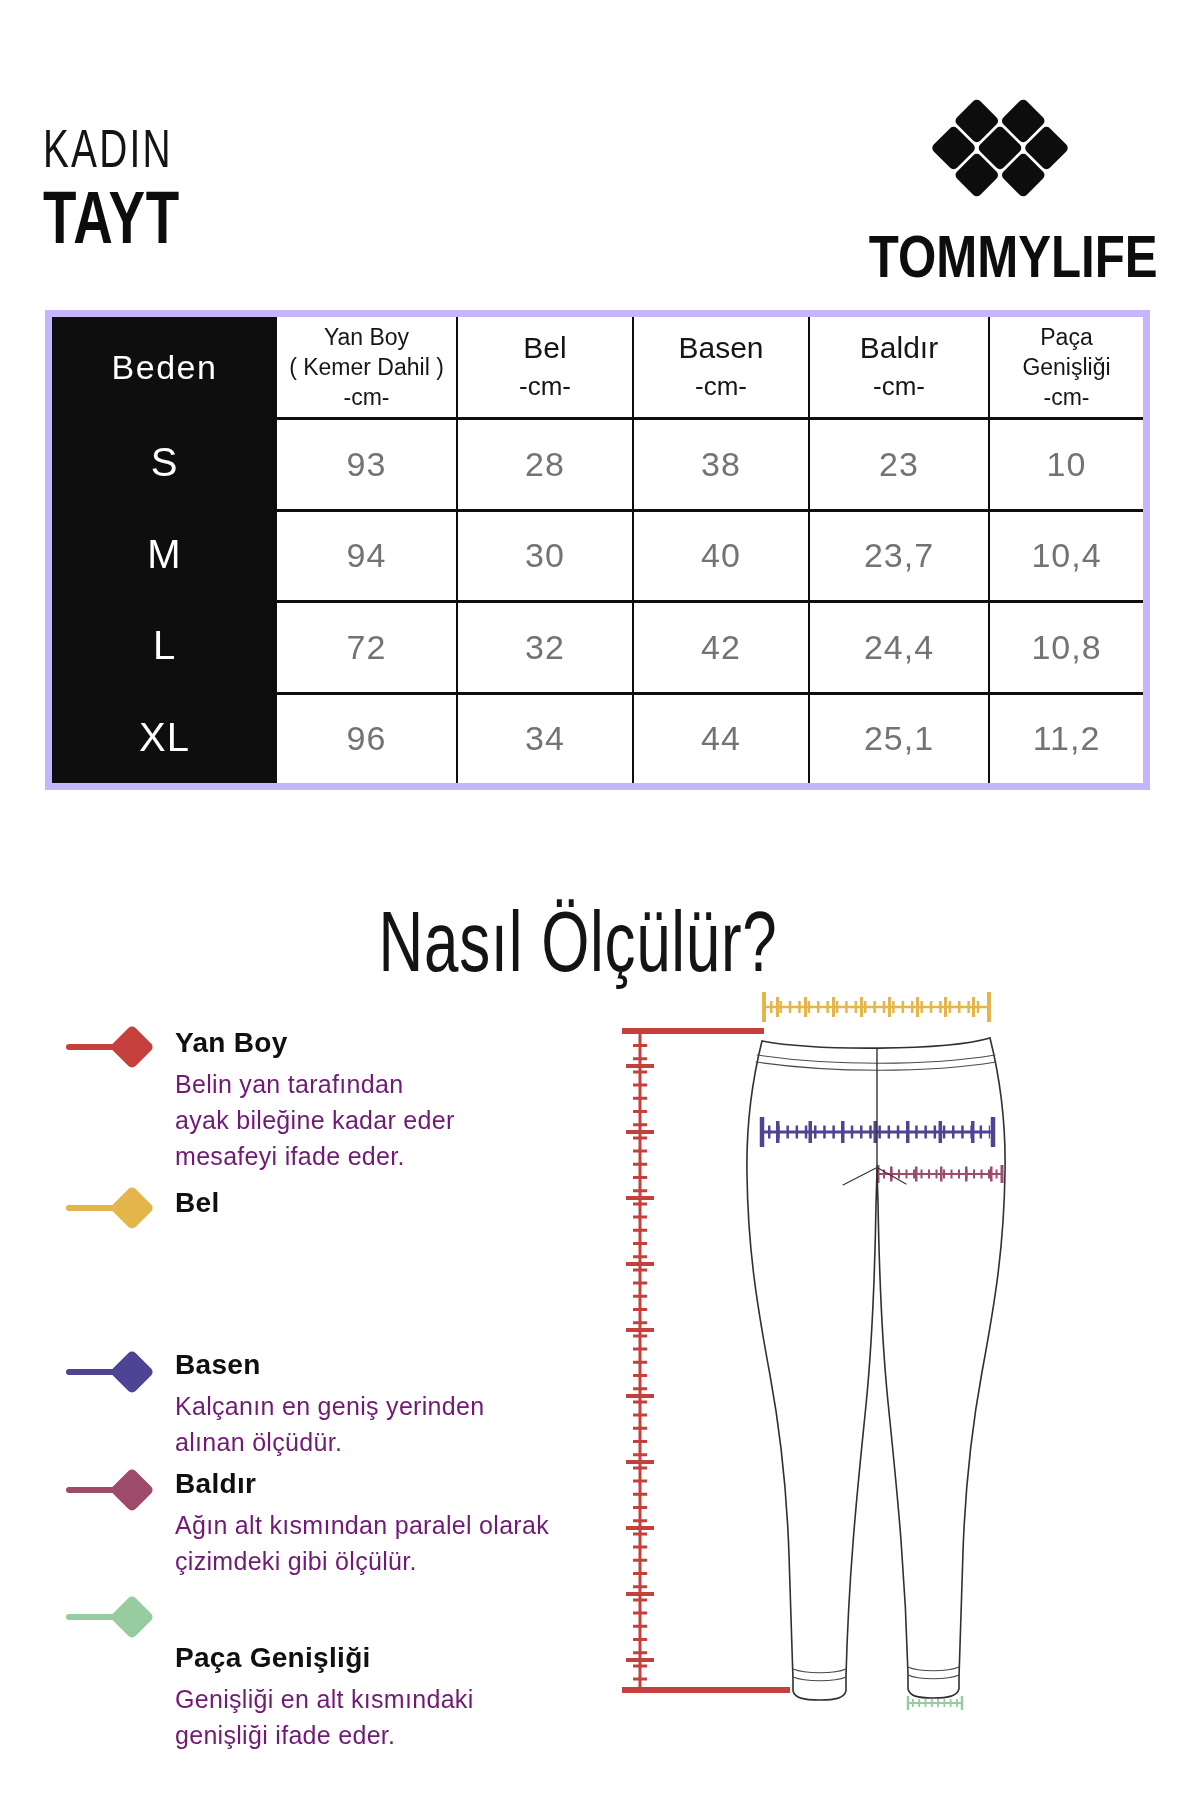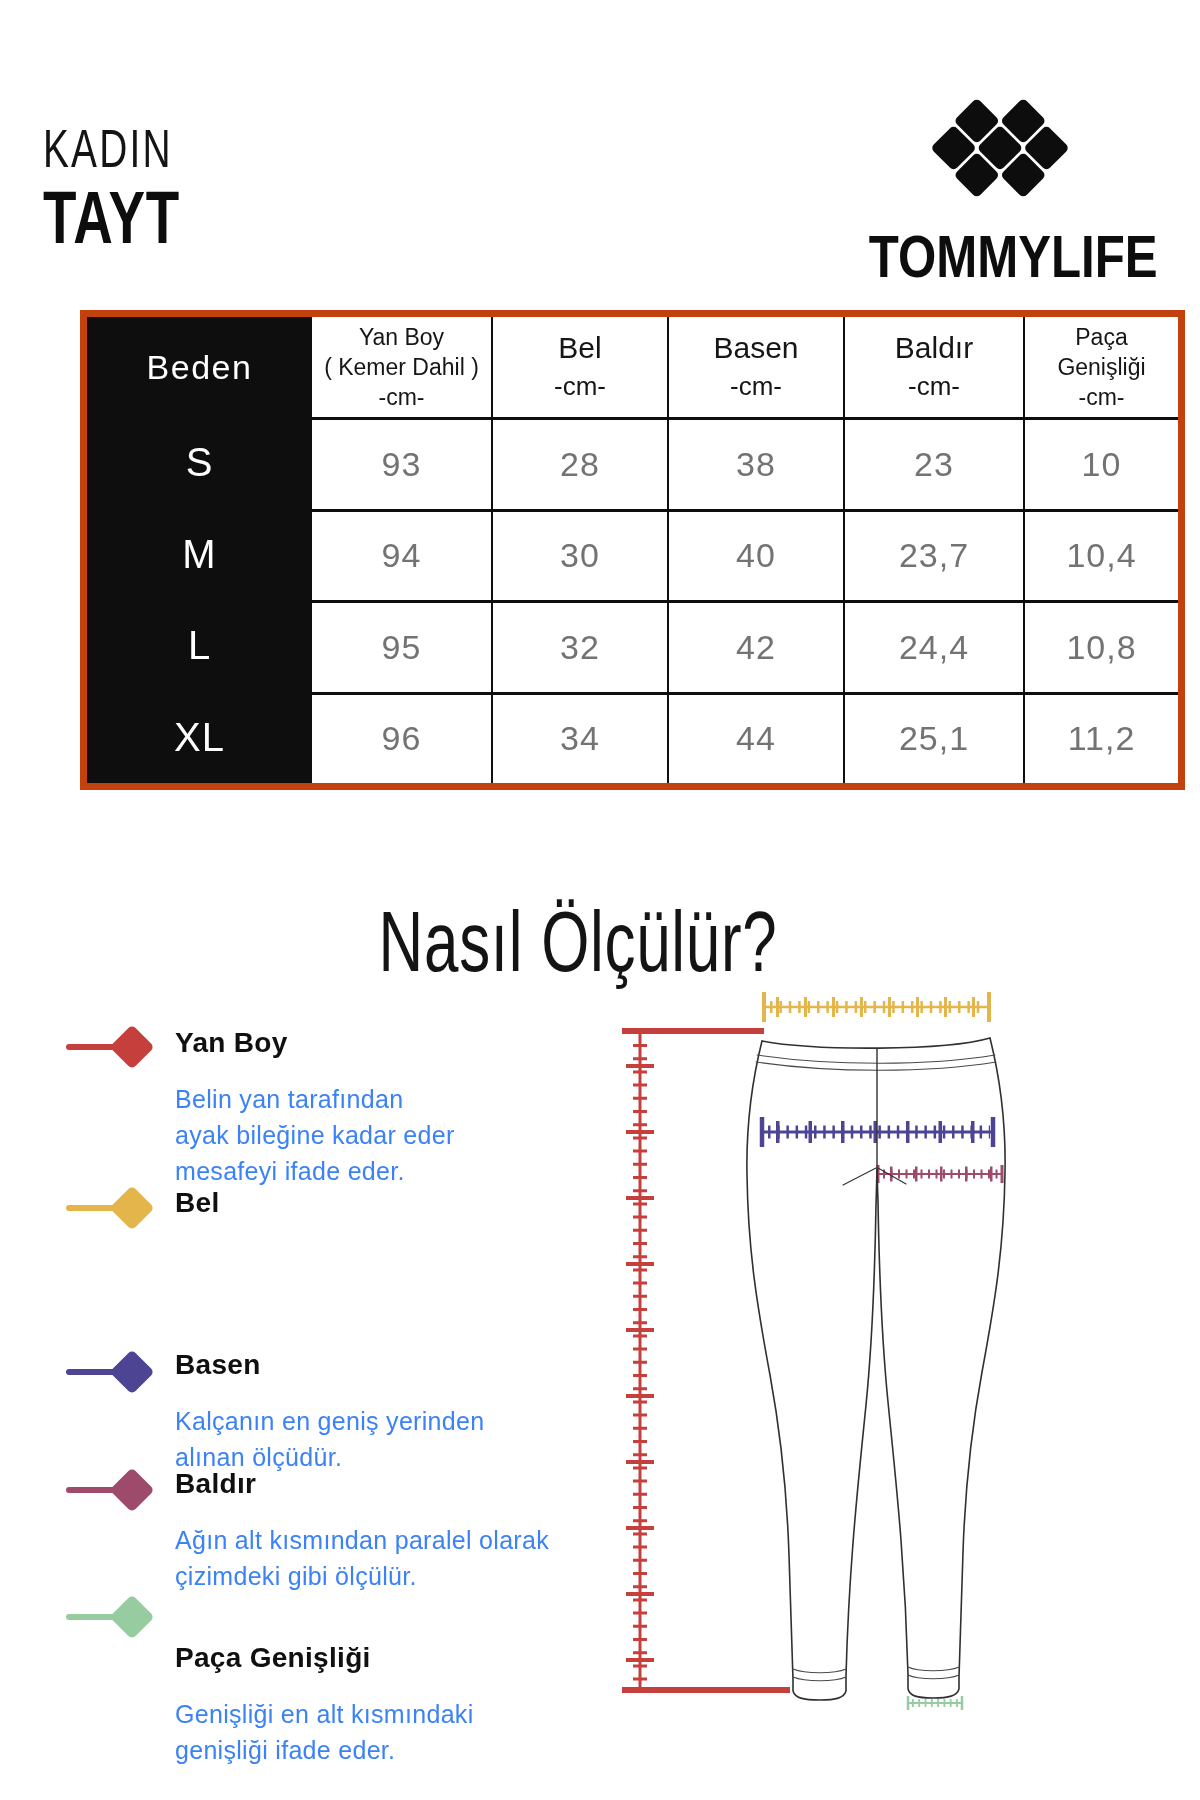--- a/index.html
+++ b/index.html
@@ -12,40 +12,40 @@
   .title-product  { font-size:74px; font-weight:700; letter-spacing:1px; transform:scaleX(0.74); transform-origin:left center; line-height:76px; color:#0d0d0d; margin-top:2px; }
 
   .brand-block { position:absolute; right:40px; top:88px; width:320px; text-align:center; }
   .brand-logo { display:block; margin:0 auto; }
   .brand-name { font-size:60px; font-weight:700; letter-spacing:0px; transform:scaleX(0.82); transform-origin:center; color:#0d0d0d; margin-top:14px; white-space:nowrap; }
 
   
   .size-table { position:absolute; left:45px; top:310px; width:1105px; height:480px;
     display:grid; grid-template-columns:225px 179px 176px 176px 180px 1fr;
     grid-template-rows:100px repeat(4, 1fr);
-    border:7px solid #c2410c; box-sizing:border-box; background:#ffffff;margin-left:35px; }
+    border:7px solid #c4b5fd; box-sizing:border-box; background:#ffffff; }
   .cell { display:flex; align-items:center; justify-content:center; text-align:center; }
   .col-beden { background:#0e0e0e; color:#ffffff; }
   .corner { font-size:34px; letter-spacing:1.5px; }
   .size-letter { font-size:40px; letter-spacing:1px; }
   .head-lines { line-height:30px; font-size:23px; color:#161616; }
   .head-lines.mid { font-size:30px; line-height:38px; }
   .head-lines .unit { font-size:26px; }
   .vline { border-left:2.5px solid #0e0e0e; }
   .hline { border-top:3px solid #0e0e0e; }
   .data-cell { font-size:34px; color:#737373; letter-spacing:1px; }
 
   
   .howto-heading { position:absolute; left:0; top:892px; width:1156px; text-align:center;
     font-size:86px; font-weight:400; letter-spacing:1px; transform:scaleX(0.72); transform-origin:center; color:#141414; }
 
   
   .legend-item { position:absolute; left:175px; }
   .legend-title { font-size:28px; font-weight:700; color:#101010; line-height:34px; letter-spacing:0.3px; }
-  .legend-body { font-size:25px; line-height:36px; color:#3b82f6; letter-spacing:0.3px; margin-top:21px; }
+  .legend-body { font-size:25px; line-height:36px; color:#701a75; letter-spacing:0.3px; margin-top:6px; }
   .legend-marker { position:absolute; left:66px; width:100px; height:0; }
   .mline { position:absolute; left:0; top:-3px; width:66px; height:6px; border-radius:3px; }
   .mdiamond { position:absolute; left:50px; top:-16px; width:32px; height:32px; border-radius:5px; transform:rotate(45deg); }
   .m-red .mline,    .m-red .mdiamond    { background:#C5403D; }
   .m-yellow .mline, .m-yellow .mdiamond { background:#E3B54B; }
   .m-navy .mline,   .m-navy .mdiamond   { background:#4D4494; }
   .m-maroon .mline, .m-maroon .mdiamond { background:#9E4A6B; }
   .m-green .mline,  .m-green .mdiamond  { background:#97CBA0; }
 
   
@@ -120,21 +120,21 @@
     <div class="cell data-cell hline vline">10</div>
 
     <div class="cell col-beden size-letter">M</div>
     <div class="cell data-cell hline">94</div>
     <div class="cell data-cell hline vline">30</div>
     <div class="cell data-cell hline vline">40</div>
     <div class="cell data-cell hline vline">23,7</div>
     <div class="cell data-cell hline vline">10,4</div>
 
     <div class="cell col-beden size-letter">L</div>
-    <div class="cell data-cell hline">95</div>
+    <div class="cell data-cell hline">72</div>
     <div class="cell data-cell hline vline">32</div>
     <div class="cell data-cell hline vline">42</div>
     <div class="cell data-cell hline vline">24,4</div>
     <div class="cell data-cell hline vline">10,8</div>
 
     <div class="cell col-beden size-letter">XL</div>
     <div class="cell data-cell hline">96</div>
     <div class="cell data-cell hline vline">34</div>
     <div class="cell data-cell hline vline">44</div>
     <div class="cell data-cell hline vline">25,1</div>

